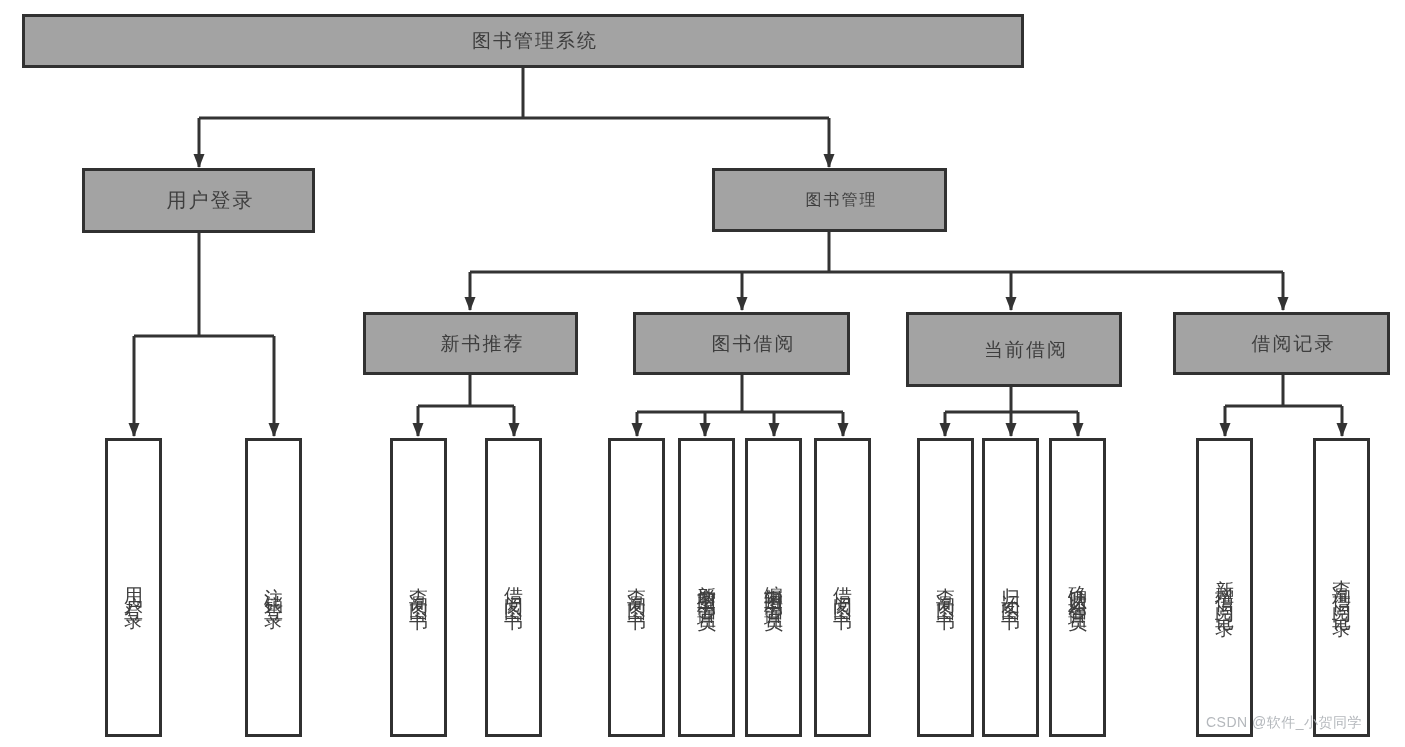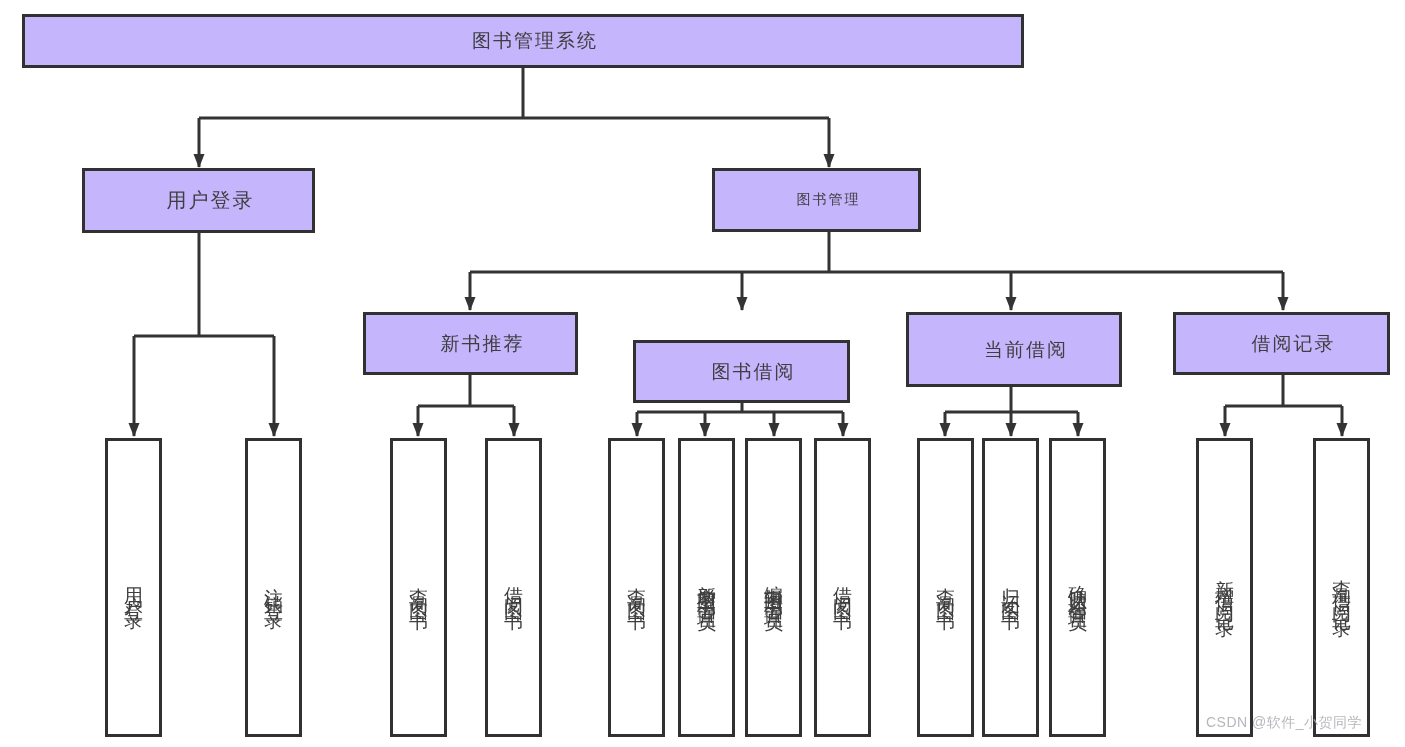--- a/index.html
+++ b/index.html
@@ -6,21 +6,21 @@
   #canvas{
     position:relative;
     width:1405px;height:747px;
     background:#ffffff;
     font-family:"Liberation Sans","DejaVu Sans",sans-serif;
     overflow:hidden;
   }
   #connectors{position:absolute;left:0;top:0;width:1405px;height:747px;}
   .hbox{
     position:absolute;box-sizing:border-box;
-    border:3px solid #313131;background:#c4b5fd;
+    border:3px solid #313131;background:#a3a3a3;
     display:flex;align-items:center;justify-content:center;
     font-size:19px;letter-spacing:2px;color:#3e3e3e;padding-left:24px;
   }
   .vbox{
     position:absolute;box-sizing:border-box;
     border:3px solid #313131;background:#ffffff;
     display:flex;align-items:center;justify-content:center;
     writing-mode:vertical-rl;
     font-size:19px;letter-spacing:8px;color:#3e3e3e;
     top:438px;width:57px;height:299px;
@@ -77,24 +77,24 @@
 
       <path d="M1283 375 V406 M1225 406 H1342"></path>
       <line x1="1225" y1="406" x2="1225" y2="436" marker-end="url(#ah)"></line>
       <line x1="1342" y1="406" x2="1342" y2="436" marker-end="url(#ah)"></line>
     </g>
   </svg>
 
   <div class="hbox" style="left:22px;top:14px;width:1002px;height:54px;">图书管理系统</div>
 
   <div class="hbox" style="left:82px;top:168px;width:233px;height:65px;font-size:20px;">用户登录</div>
-  <div class="hbox" style="left:712px;top:168px;width:209px;height:64px;font-size:14px;">图书管理</div>
+  <div class="hbox" style="left:712px;top:168px;width:235px;height:64px;font-size:16px;">图书管理</div>
 
   <div class="hbox" style="left:363px;top:312px;width:215px;height:63px;text-align:right;">新书推荐</div>
-  <div class="hbox" style="left:633px;top:312px;width:217px;height:63px;margin-top:28px;">图书借阅</div>
+  <div class="hbox" style="left:633px;top:312px;width:217px;height:63px;">图书借阅</div>
   <div class="hbox" style="left:906px;top:312px;width:216px;height:75px;">当前借阅</div>
   <div class="hbox" style="left:1173px;top:312px;width:217px;height:63px;">借阅记录</div>
 
   <div class="vbox" style="left:105px;">用户登录</div>
   <div class="vbox" style="left:245px;">注销登录</div>
 
   <div class="vbox" style="left:390px;">查询图书</div>
   <div class="vbox" style="left:485px;">借阅图书</div>
 
   <div class="vbox" style="left:608px;">查询图书</div>

